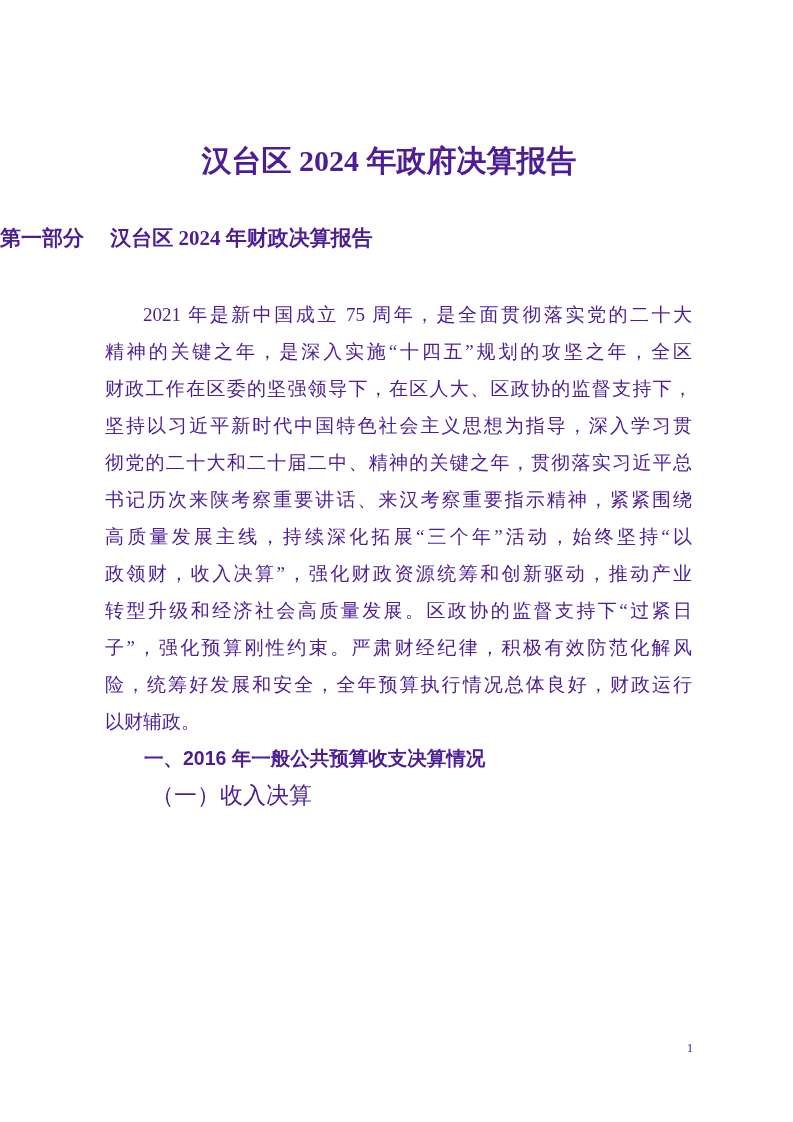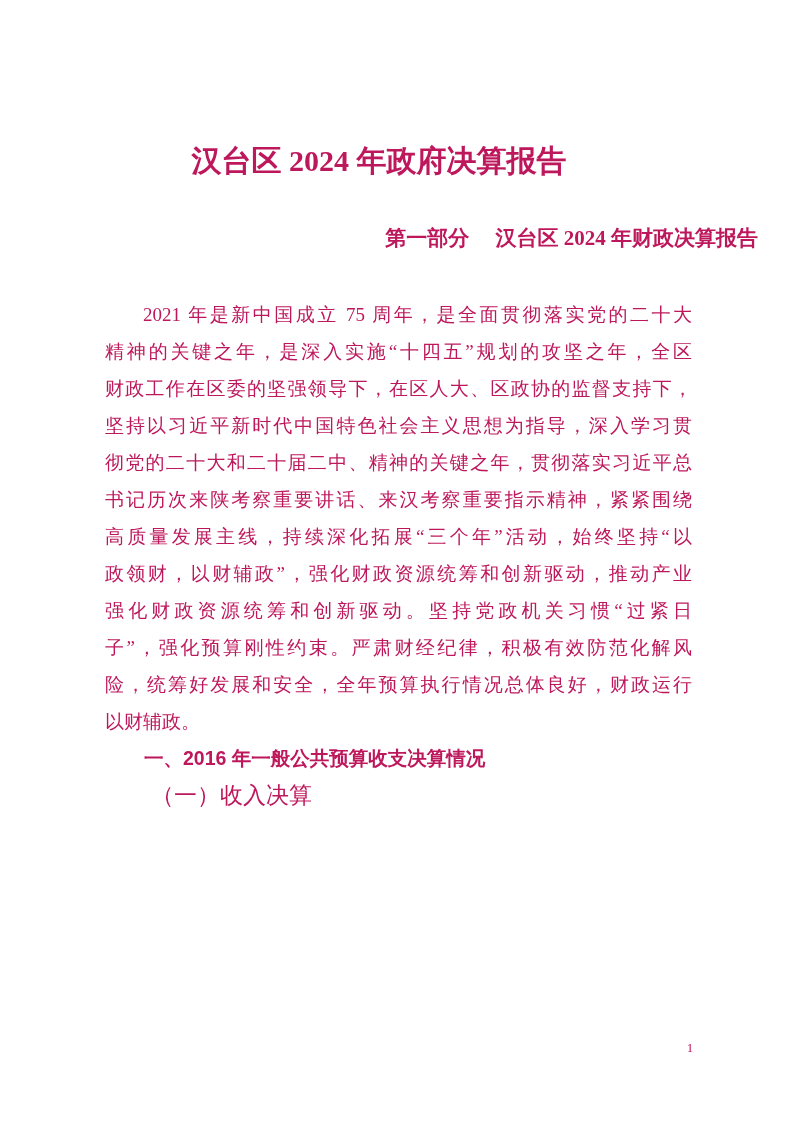--- a/index.html
+++ b/index.html
@@ -5,43 +5,44 @@
   html, body {
     margin: 0;
     padding: 0;
     background: #ffffff;
   }
   .page {
     position: relative;
     width: 758px;
     height: 1122px;
     background: #ffffff;
-    color: #be185d;
+    color: #4c1d95;
     font-family: "Liberation Serif", "DejaVu Serif", serif;
     overflow: hidden;
+    padding-left: 20px;
   }
   .doc-title {
     position: absolute;
     top: 140px;
     left: 0;
     width: 100%;
     margin: 0;
     text-align: center;
     font-size: 30px;
     line-height: 42px;
     font-weight: bold;
     font-family: "Liberation Serif", "DejaVu Serif", serif;
   }
   .doc-subtitle {
     position: absolute;
     top: 218px;
     left: 0;
     width: 100%;
     margin: 0;
-    text-align: right;
+    text-align: left;
     font-size: 21px;
     line-height: 40px;
     font-weight: bold;
     font-family: "Liberation Serif", "DejaVu Serif", serif;
   }
   .doc-body {
     position: absolute;
     left: 105px;
     top: 296px;
     width: 587px;
@@ -94,22 +95,22 @@
   <div class="doc-body">
 
     <div class="paragraph">
         <div class="doc-line first">2021 年是新中国成立 75 周年，是全面贯彻落实党的二十大</div>
         <div class="doc-line">精神的关键之年，是深入实施“十四五”规划的攻坚之年，全区</div>
         <div class="doc-line">财政工作在区委的坚强领导下，在区人大、区政协的监督支持下，</div>
         <div class="doc-line">坚持以习近平新时代中国特色社会主义思想为指导，深入学习贯</div>
         <div class="doc-line">彻党的二十大和二十届二中、精神的关键之年，贯彻落实习近平总</div>
         <div class="doc-line">书记历次来陕考察重要讲话、来汉考察重要指示精神，紧紧围绕</div>
         <div class="doc-line">高质量发展主线，持续深化拓展“三个年”活动，始终坚持“以</div>
-        <div class="doc-line">政领财，以财辅政”，强化财政资源统筹和创新驱动，推动产业</div>
-        <div class="doc-line">强化财政资源统筹和创新驱动。坚持党政机关习惯“过紧日</div>
+        <div class="doc-line">政领财，收入决算”，强化财政资源统筹和创新驱动，推动产业</div>
+        <div class="doc-line">转型升级和经济社会高质量发展。区政协的监督支持下“过紧日</div>
         <div class="doc-line">子”，强化预算刚性约束。严肃财经纪律，积极有效防范化解风</div>
         <div class="doc-line">险，统筹好发展和安全，全年预算执行情况总体良好，财政运行</div>
         <div class="doc-line last-left">以财辅政。</div>
       </div>
 
     <div class="section-heading">一、2016 年一般公共预算收支决算情况</div>
 
     <div class="subsection-heading">（一）收入决算</div>
 
 

